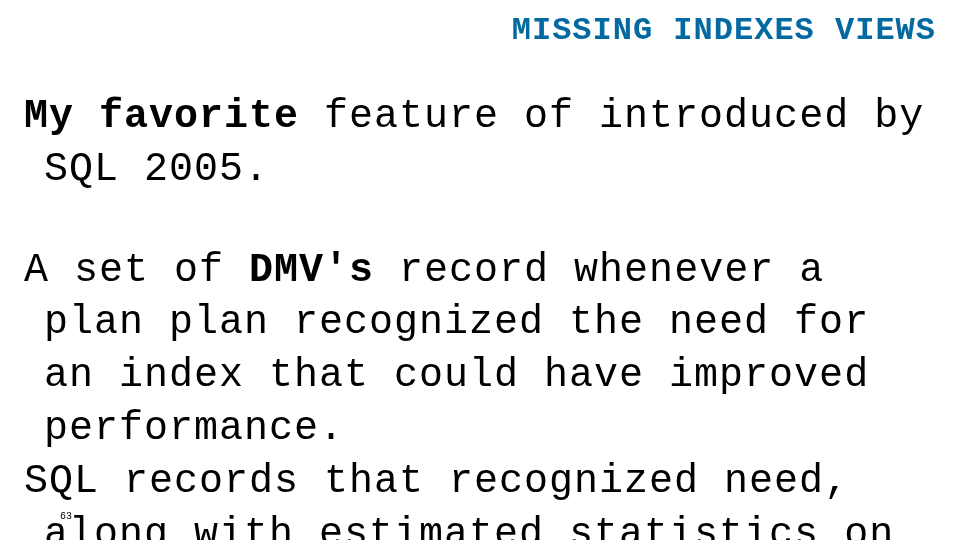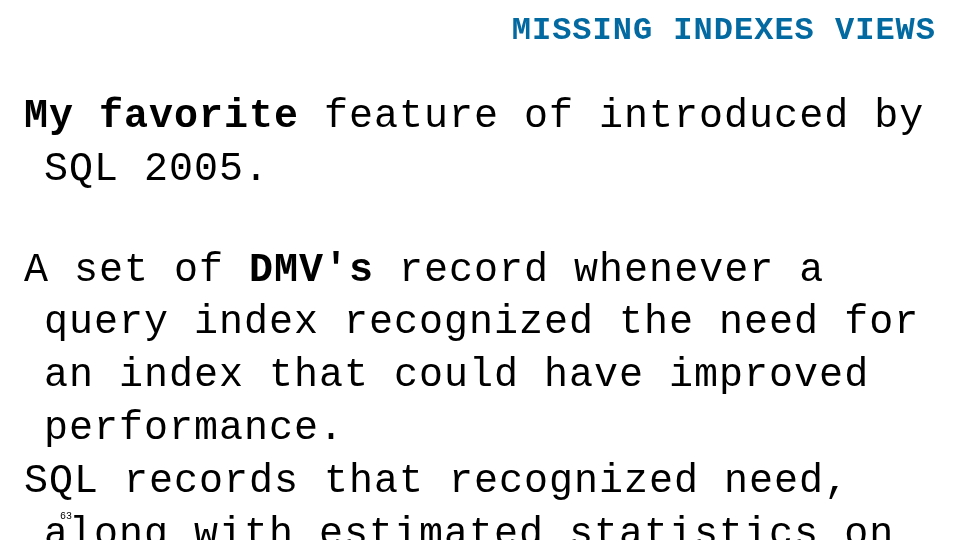--- a/index.html
+++ b/index.html
@@ -50,19 +50,19 @@
 <body>
 
 <div class="slide">
   <h1 class="title">MISSING INDEXES VIEWS</h1>
 
   <p class="para">
     <span class="bold">My favorite</span><span> feature of introduced by SQL 2005.</span>
   </p>
 
   <p class="para no-bottom">
-    <span>A set of </span><span class="bold">DMV's</span><span> record whenever a query index recognized the need for an index that could have improved performance.</span>
+    <span>A set of </span><span class="bold">DMV's</span><span> record whenever a plan plan recognized the need for an index that could have improved performance.</span>
   </p>
 
   <p class="para no-bottom">SQL records that recognized need, along with estimated statistics on</p>
 
   <div class="page-num">63</div>
 </div>
 
 </body></html>

